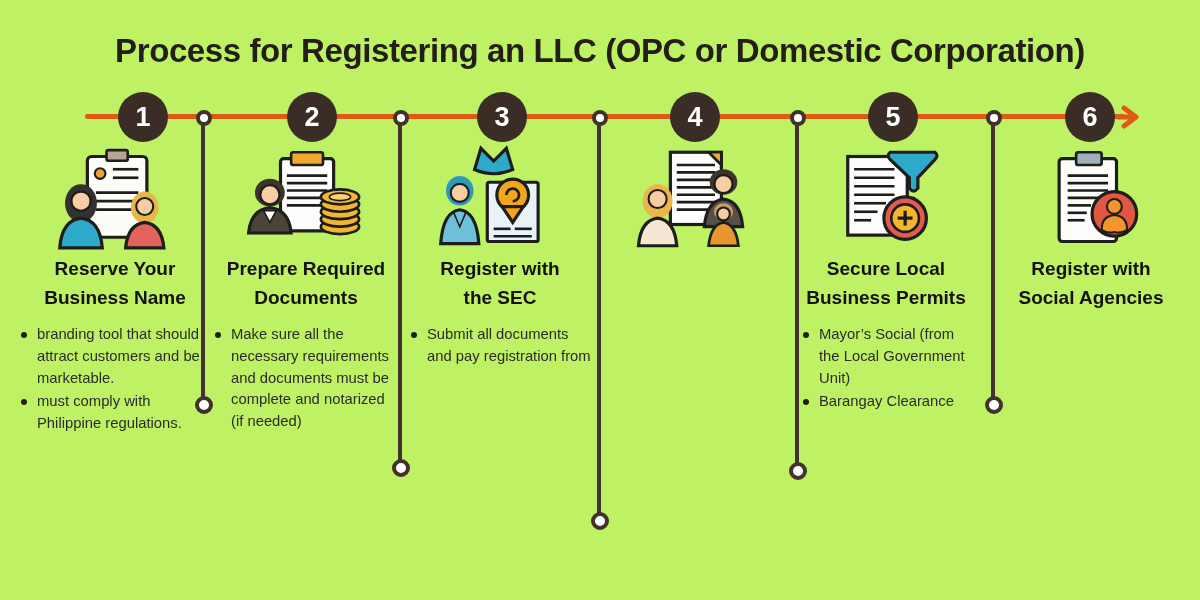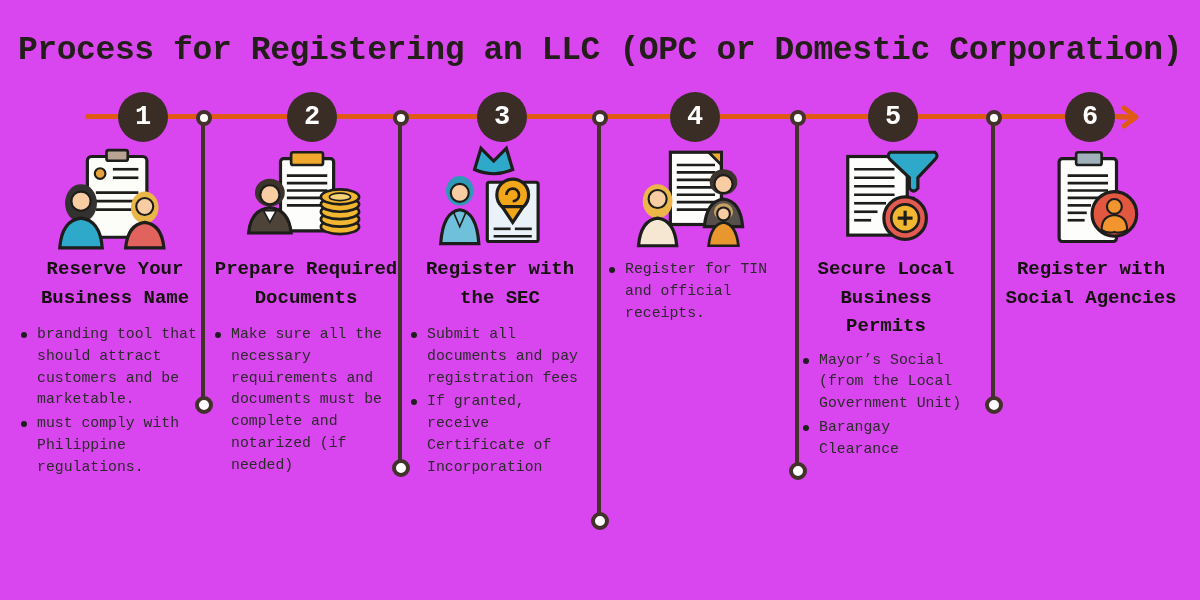--- a/index.html
+++ b/index.html
@@ -1,17 +1,17 @@
 <!DOCTYPE html>
 <html><head>
 <meta charset="utf-8">
 <style>
   html,body{margin:0;padding:0;background:#ffffff;}
-  .canvas{position:relative;width:1200px;height:600px;background:#d946ef;overflow:hidden;
-          font-family:Liberation Mono, monospace;}
+  .canvas{position:relative;width:1200px;height:600px;background:#bef264;overflow:hidden;
+          font-family:Liberation Sans, sans-serif;}
   .title{position:absolute;left:0;right:0;top:32px;margin:0;text-align:center;
          font-size:33px;font-weight:800;letter-spacing:-0.4px;color:#241e1a;}
   .tl-line{position:absolute;left:85px;top:114px;width:1040px;height:5px;
            background:#e05a15;border-radius:3px;}
   .tl-arrow{position:absolute;left:1116px;top:103px;}
   .num{position:absolute;top:92px;width:50px;height:50px;border-radius:50%;
        background:#3a2d26;color:#ffffff;display:flex;align-items:center;justify-content:center;
        font-size:27px;font-weight:800;}
   .pin{position:absolute;top:110px;width:16px;}
   .pin-top{position:absolute;left:1px;top:0;width:8px;height:8px;border:4px solid #42322b;
@@ -145,22 +145,21 @@
         <line x1="54" y1="89" x2="90" y2="89" stroke="#1d1d1b" stroke-width="2.5"></line>
         <ellipse cx="22" cy="46" rx="13" ry="14" fill="#2f9ab8"></ellipse>
         <circle cx="22" cy="48" r="8.5" fill="#f8cda4" stroke="#1d1d1b" stroke-width="2"></circle>
         <path d="M4 96 Q6 66 22 64 Q38 66 40 96 Z" fill="#6fc0da" stroke="#1d1d1b" stroke-width="3"></path>
         <path d="M16 66 L22 80 L28 66" fill="none" stroke="#1d1d1b" stroke-width="1.5"></path>
       </svg>
     </div>
     <div class="step-title">Register with
 the SEC</div>
     <ul class="bullets">
-      <li>Submit all documents and pay registration fees</li>
-      <li>If granted, receive Certificate of Incorporation</li>
+      <li>Submit all documents and pay registration from</li>
     </ul>
   </div>
 
   <div class="col" style="left:606px;width:184px">
     <div class="icon-wrap">
       <svg width="128" height="102" viewBox="0 0 120 96">
         <rect x="34" y="4" width="48" height="68" fill="#fdfdfc" stroke="#1d1d1b" stroke-width="3"></rect>
         <path d="M70 4 L82 4 L82 16 Z" fill="#f0a92e" stroke="#1d1d1b" stroke-width="2.5"></path>
         <line x1="40" y1="16" x2="76" y2="16" stroke="#1d1d1b" stroke-width="2.5"></line>
         <line x1="40" y1="23" x2="76" y2="23" stroke="#1d1d1b" stroke-width="2.5"></line>
@@ -173,23 +172,20 @@
         <circle cx="22" cy="48" r="8.5" fill="#f8cda4" stroke="#1d1d1b" stroke-width="2"></circle>
         <path d="M4 92 Q6 68 22 66 Q38 68 40 92 Z" fill="#f6e7d3" stroke="#1d1d1b" stroke-width="3"></path>
         <ellipse cx="84" cy="32" rx="13" ry="12" fill="#3b332c"></ellipse>
         <circle cx="84" cy="34" r="8.5" fill="#f8cda4" stroke="#1d1d1b" stroke-width="2"></circle>
         <path d="M66 74 Q68 50 84 48 Q100 50 102 74 Z" fill="#57504a" stroke="#1d1d1b" stroke-width="3"></path>
         <ellipse cx="84" cy="60" rx="9" ry="8" fill="#c7a064"></ellipse>
         <circle cx="84" cy="62" r="6" fill="#f8cda4" stroke="#1d1d1b" stroke-width="2"></circle>
         <path d="M70 92 Q72 72 84 70 Q96 72 98 92 Z" fill="#e8962e" stroke="#1d1d1b" stroke-width="2.5"></path>
       </svg>
     </div>
-    <ul class="bullets">
-      <li>Register for TIN and official receipts.</li>
-    </ul>
   </div>
 
   <div class="col" style="left:800px;width:172px">
     <div class="icon-wrap">
       <svg width="128" height="102" viewBox="0 0 120 96">
         <rect x="24" y="8" width="56" height="74" fill="#fdfdfc" stroke="#1d1d1b" stroke-width="3"></rect>
         <path d="M64 8 L80 8 L80 24 Z" fill="#f0b62e" stroke="#1d1d1b" stroke-width="2.5"></path>
         <line x1="30" y1="20" x2="68" y2="20" stroke="#1d1d1b" stroke-width="2.5"></line>
         <line x1="30" y1="28" x2="68" y2="28" stroke="#1d1d1b" stroke-width="2.5"></line>
         <line x1="30" y1="36" x2="68" y2="36" stroke="#1d1d1b" stroke-width="2.5"></line>

